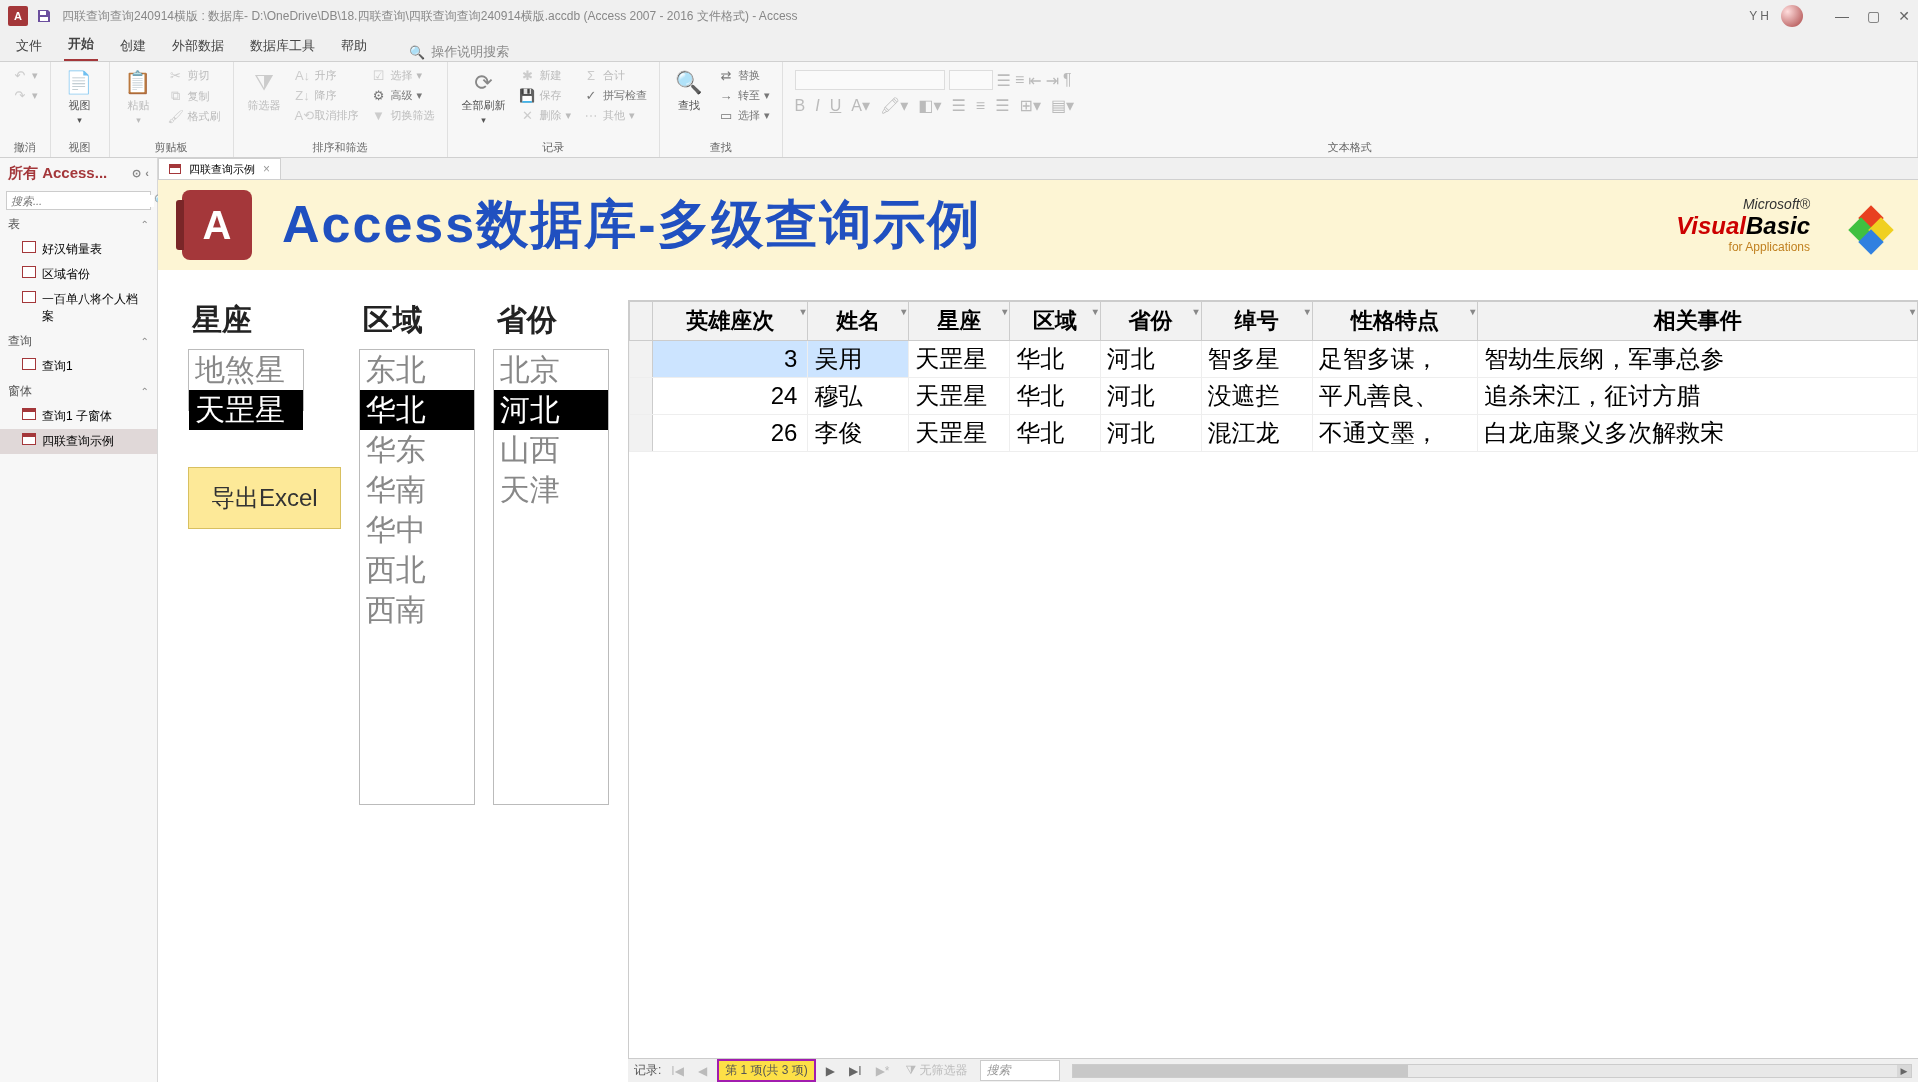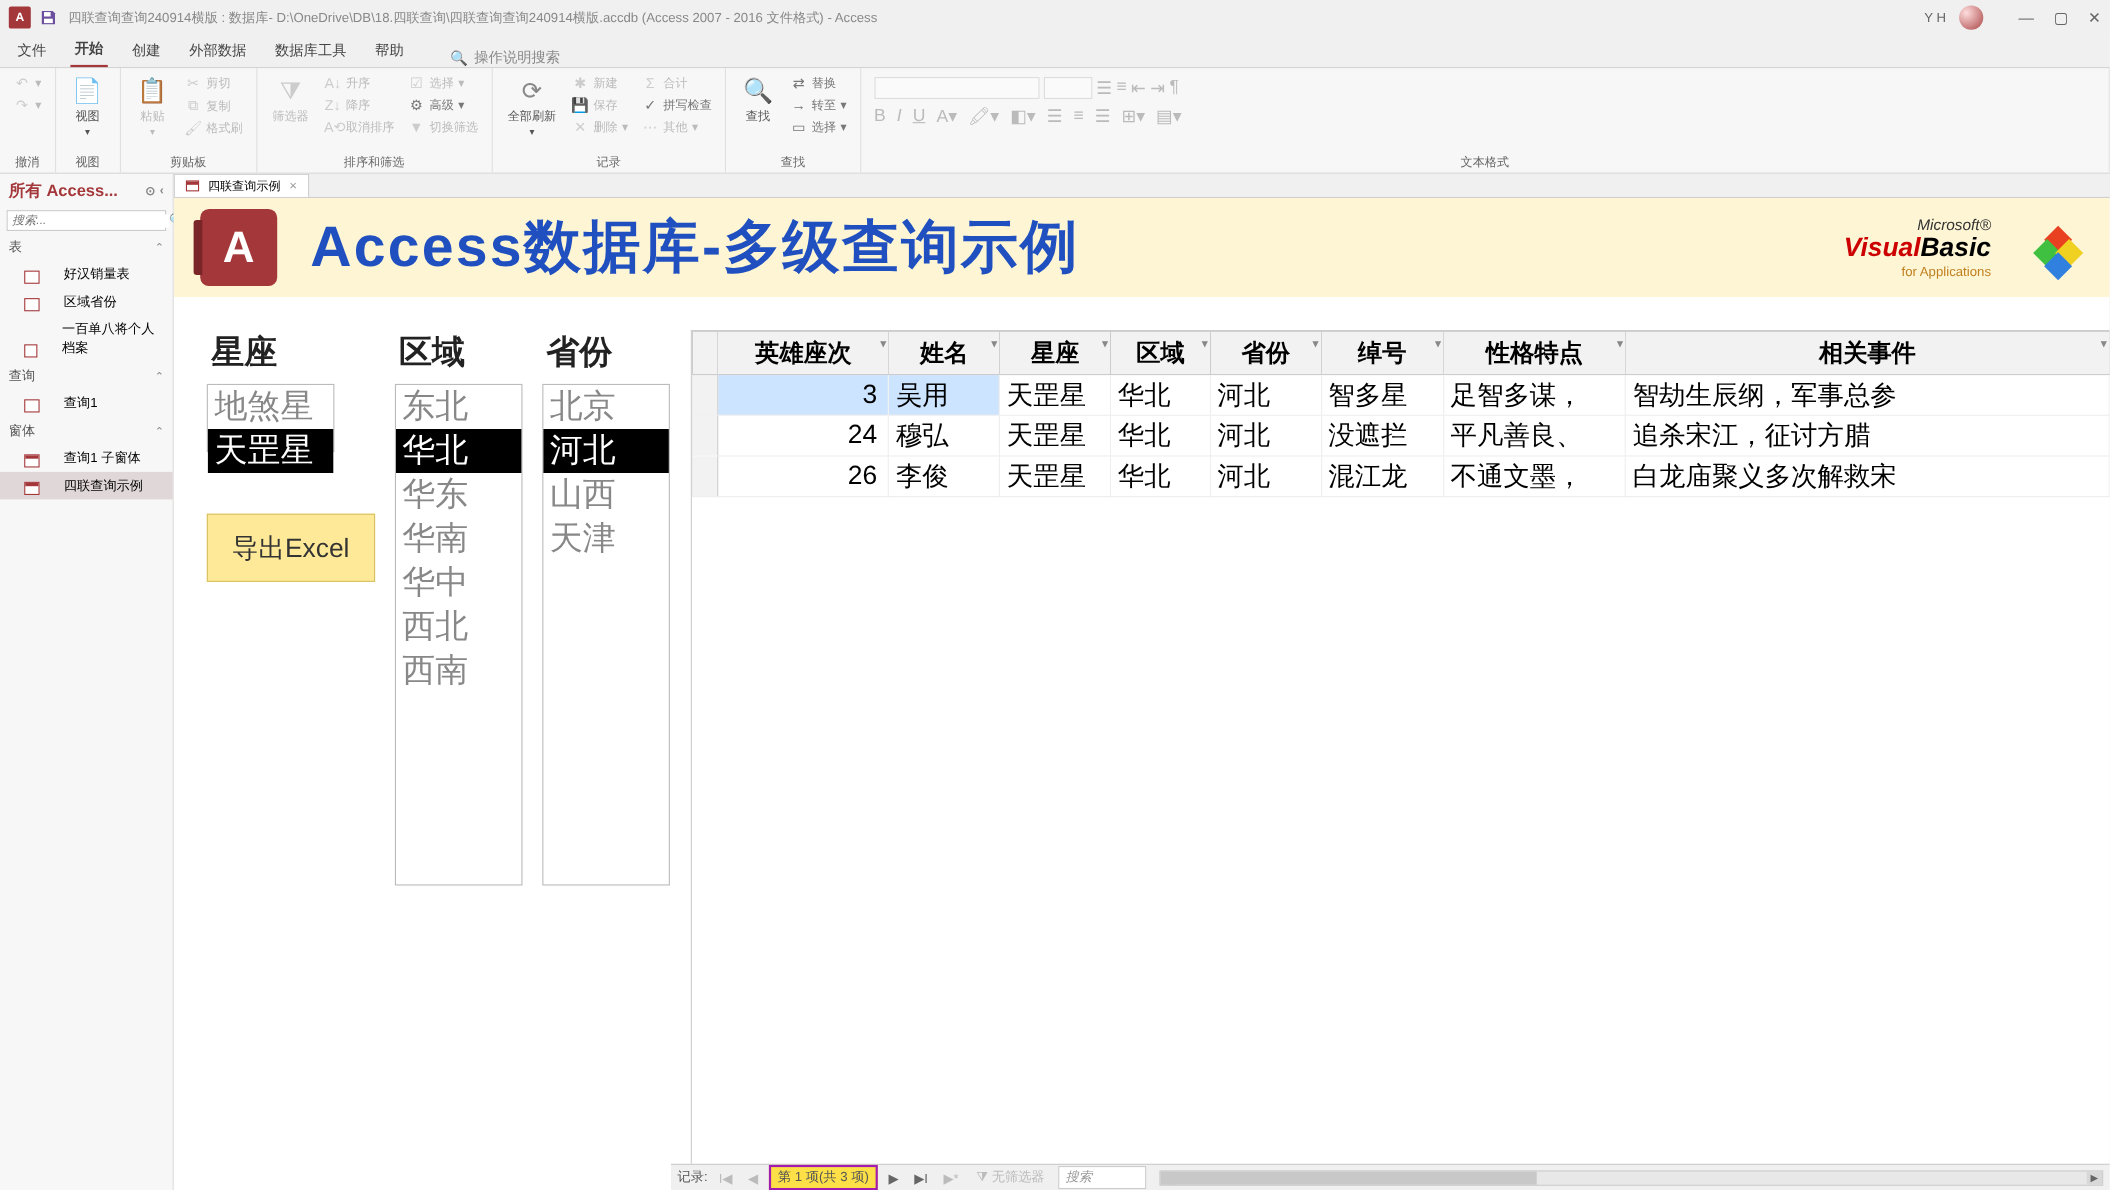--- a/index.html
+++ b/index.html
@@ -35,21 +35,21 @@
 
 
 .body-area { position: absolute; top: 158px; left: 0; right: 0; bottom: 0; display: flex; }
 .nav-pane { width: 158px; background: #f7f7f7; border-right: 1px solid #d8d8d8; display: flex; flex-direction: column; font-size: 12px; }
 .nav-header { padding: 6px 8px; color: #a4373a; font-size: 15px; font-weight: 600; display: flex; align-items: center; justify-content: space-between; }
 .nav-header .carets { font-size: 11px; color: #888; display: flex; gap: 4px; }
 .nav-search { margin: 2px 6px; display: flex; align-items: center; border: 1px solid #ccc; background: #fff; padding: 2px 4px; }
 .nav-search input { border: none; outline: none; flex: 1; font-size: 11px; font-style: italic; color: #888; }
 .nav-section { padding: 4px 8px; color: #555; display: flex; justify-content: space-between; align-items: center; cursor: pointer; }
 .nav-section .chev { font-size: 10px; color: #888; }
-.nav-item { padding: 4px 8px 4px 22px; display: flex; align-items: flex-end; gap: 22px; cursor: pointer; position: relative; }
+.nav-item { padding: 4px 8px 4px 22px; display: flex; align-items: flex-start; gap: 6px; cursor: pointer; position: relative; }
 .nav-item .obj-ico { width: 14px; height: 12px; border: 1px solid #a4373a; background: #fff; position: relative; }
 .nav-item .obj-ico.form::before { content: ""; position: absolute; top: 0; left: 0; right: 0; height: 3px; background: #a4373a; }
 .nav-item.selected { background: #e0d8d8; }
 
 
 .form-area { flex: 1; background: #e8e8e8; position: relative; }
 .doc-tab-bar { height: 22px; background: #f0f0f0; border-bottom: 1px solid #d0d0d0; display: flex; align-items: stretch; }
 .doc-tab { background: #fff; border: 1px solid #d0d0d0; border-bottom: none; padding: 2px 10px; font-size: 11px; display: flex; align-items: center; gap: 8px; }
 .doc-tab .close-x { color: #999; font-size: 12px; cursor: pointer; }
 .doc-tab .form-ico { width: 12px; height: 10px; border: 1px solid #a4373a; position: relative; }
@@ -89,21 +89,21 @@
 .grid { position: absolute; top: 120px; left: 470px; right: 0; bottom: 24px; border-left: 1px solid #ccc; border-top: 1px solid #ccc; background: #fff; overflow: hidden; }
 .grid table { border-collapse: collapse; width: 100%; table-layout: fixed; }
 .grid th { background: #f2f2f2; border: 1px solid #ccc; font-size: 22px; font-weight: 700; padding: 4px 6px; text-align: center; position: relative; white-space: nowrap; }
 .grid th .dd { position: absolute; right: 2px; top: 4px; font-size: 10px; color: #888; }
 .grid td { border: 1px solid #eee; font-size: 24px; padding: 2px 6px; white-space: nowrap; overflow: hidden; }
 .grid td.num { text-align: right; padding-right: 10px; }
 .grid tr.current td.sel { background: #cce4ff; }
 .grid .rowsel { width: 18px; background: #f2f2f2; border-right: 1px solid #ccc; }
 
 
-.rec-nav { position: absolute; left: 452px; right: 0; bottom: 0; height: 24px; background: #f0f0f0; border-top: 1px solid #ccc; display: flex; align-items: center; font-size: 12px; color: #555; gap: 6px; padding: 0 6px; }
+.rec-nav { position: absolute; left: 470px; right: 0; bottom: 0; height: 24px; background: #f0f0f0; border-top: 1px solid #ccc; display: flex; align-items: center; font-size: 12px; color: #555; gap: 6px; padding: 0 6px; }
 .rec-nav .nav-btn { padding: 0 4px; cursor: pointer; color: #666; }
 .rec-nav .nav-btn.dis { color: #bbb; }
 .rec-nav .pos-box { border: 2px solid #a21caf; background: #fde047; padding: 1px 6px; }
 .rec-nav .filter-ico { color: #bbb; margin: 0 6px; }
 .rec-nav .search-box { border: 1px solid #ccc; background: #fff; padding: 1px 6px; width: 80px; font-style: italic; color: #999; }
 .rec-nav .hscroll { flex: 1; height: 14px; background: #e8e8e8; border: 1px solid #ccc; margin-left: 6px; position: relative; }
 .rec-nav .hscroll .thumb { position: absolute; left: 0; width: 40%; top: 0; bottom: 0; background: #c8c8c8; }
 .rec-nav .hscroll .arr { position: absolute; top: 0; bottom: 0; width: 14px; background: #d8d8d8; display: flex; align-items: center; justify-content: center; font-size: 9px; color: #666; }
 
 svg { display: block; }

